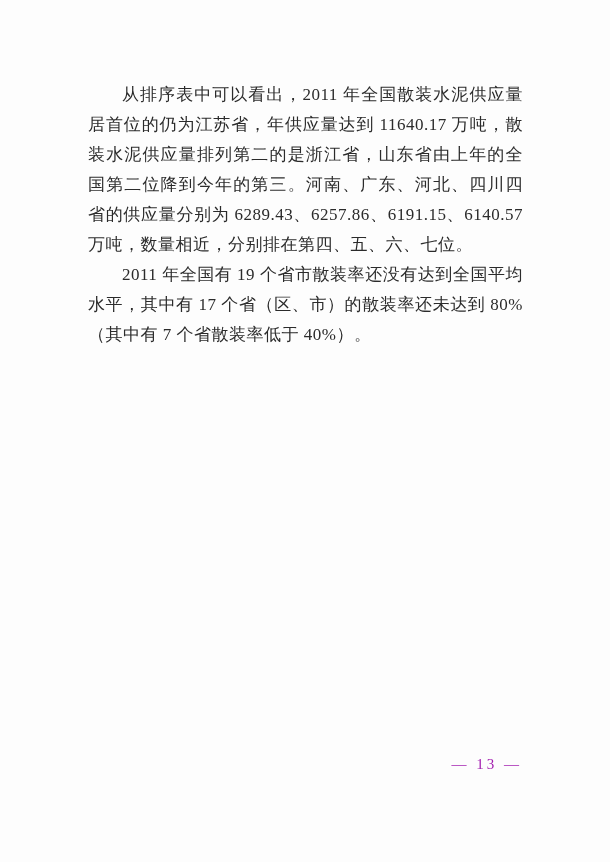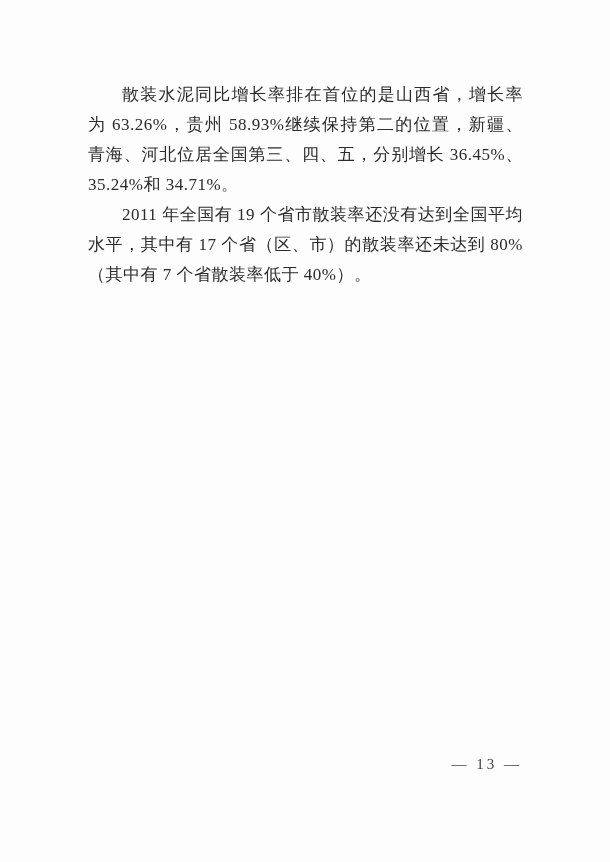--- a/index.html
+++ b/index.html
@@ -29,28 +29,28 @@
   }
   .content p {
     margin: 0;
     padding: 0;
     text-indent: 2em;
   }
   .page-number {
     position: absolute;
     top: 756px;
     right: 88px;
-    color: #404040;
+    color: #a21caf;
     font-size: 15px;
     letter-spacing: 3px;
     white-space: nowrap;
   }
 </style>
 </head>
 <body>
 
 <div class="page">
   <div class="content">
-    <p>散装水泥同比增长率排在首位的是山西省，增长率为 63.26%，贵州 58.93%继续保持第二的位置，新疆、青海、河北位居全国第三、四、五，分别增长 36.45%、35.24%和 34.71%。</p>
+    <p>从排序表中可以看出，2011 年全国散装水泥供应量居首位的仍为江苏省，年供应量达到 11640.17 万吨，散装水泥供应量排列第二的是浙江省，山东省由上年的全国第二位降到今年的第三。河南、广东、河北、四川四省的供应量分别为 6289.43、6257.86、6191.15、6140.57 万吨，数量相近，分别排在第四、五、六、七位。</p>
     <p>2011 年全国有 19 个省市散装率还没有达到全国平均水平，其中有 17 个省（区、市）的散装率还未达到 80%（其中有 7 个省散装率低于 40%）。</p>
   </div>
   <div class="page-number">— 13 —</div>
 </div>
 
 </body></html>

